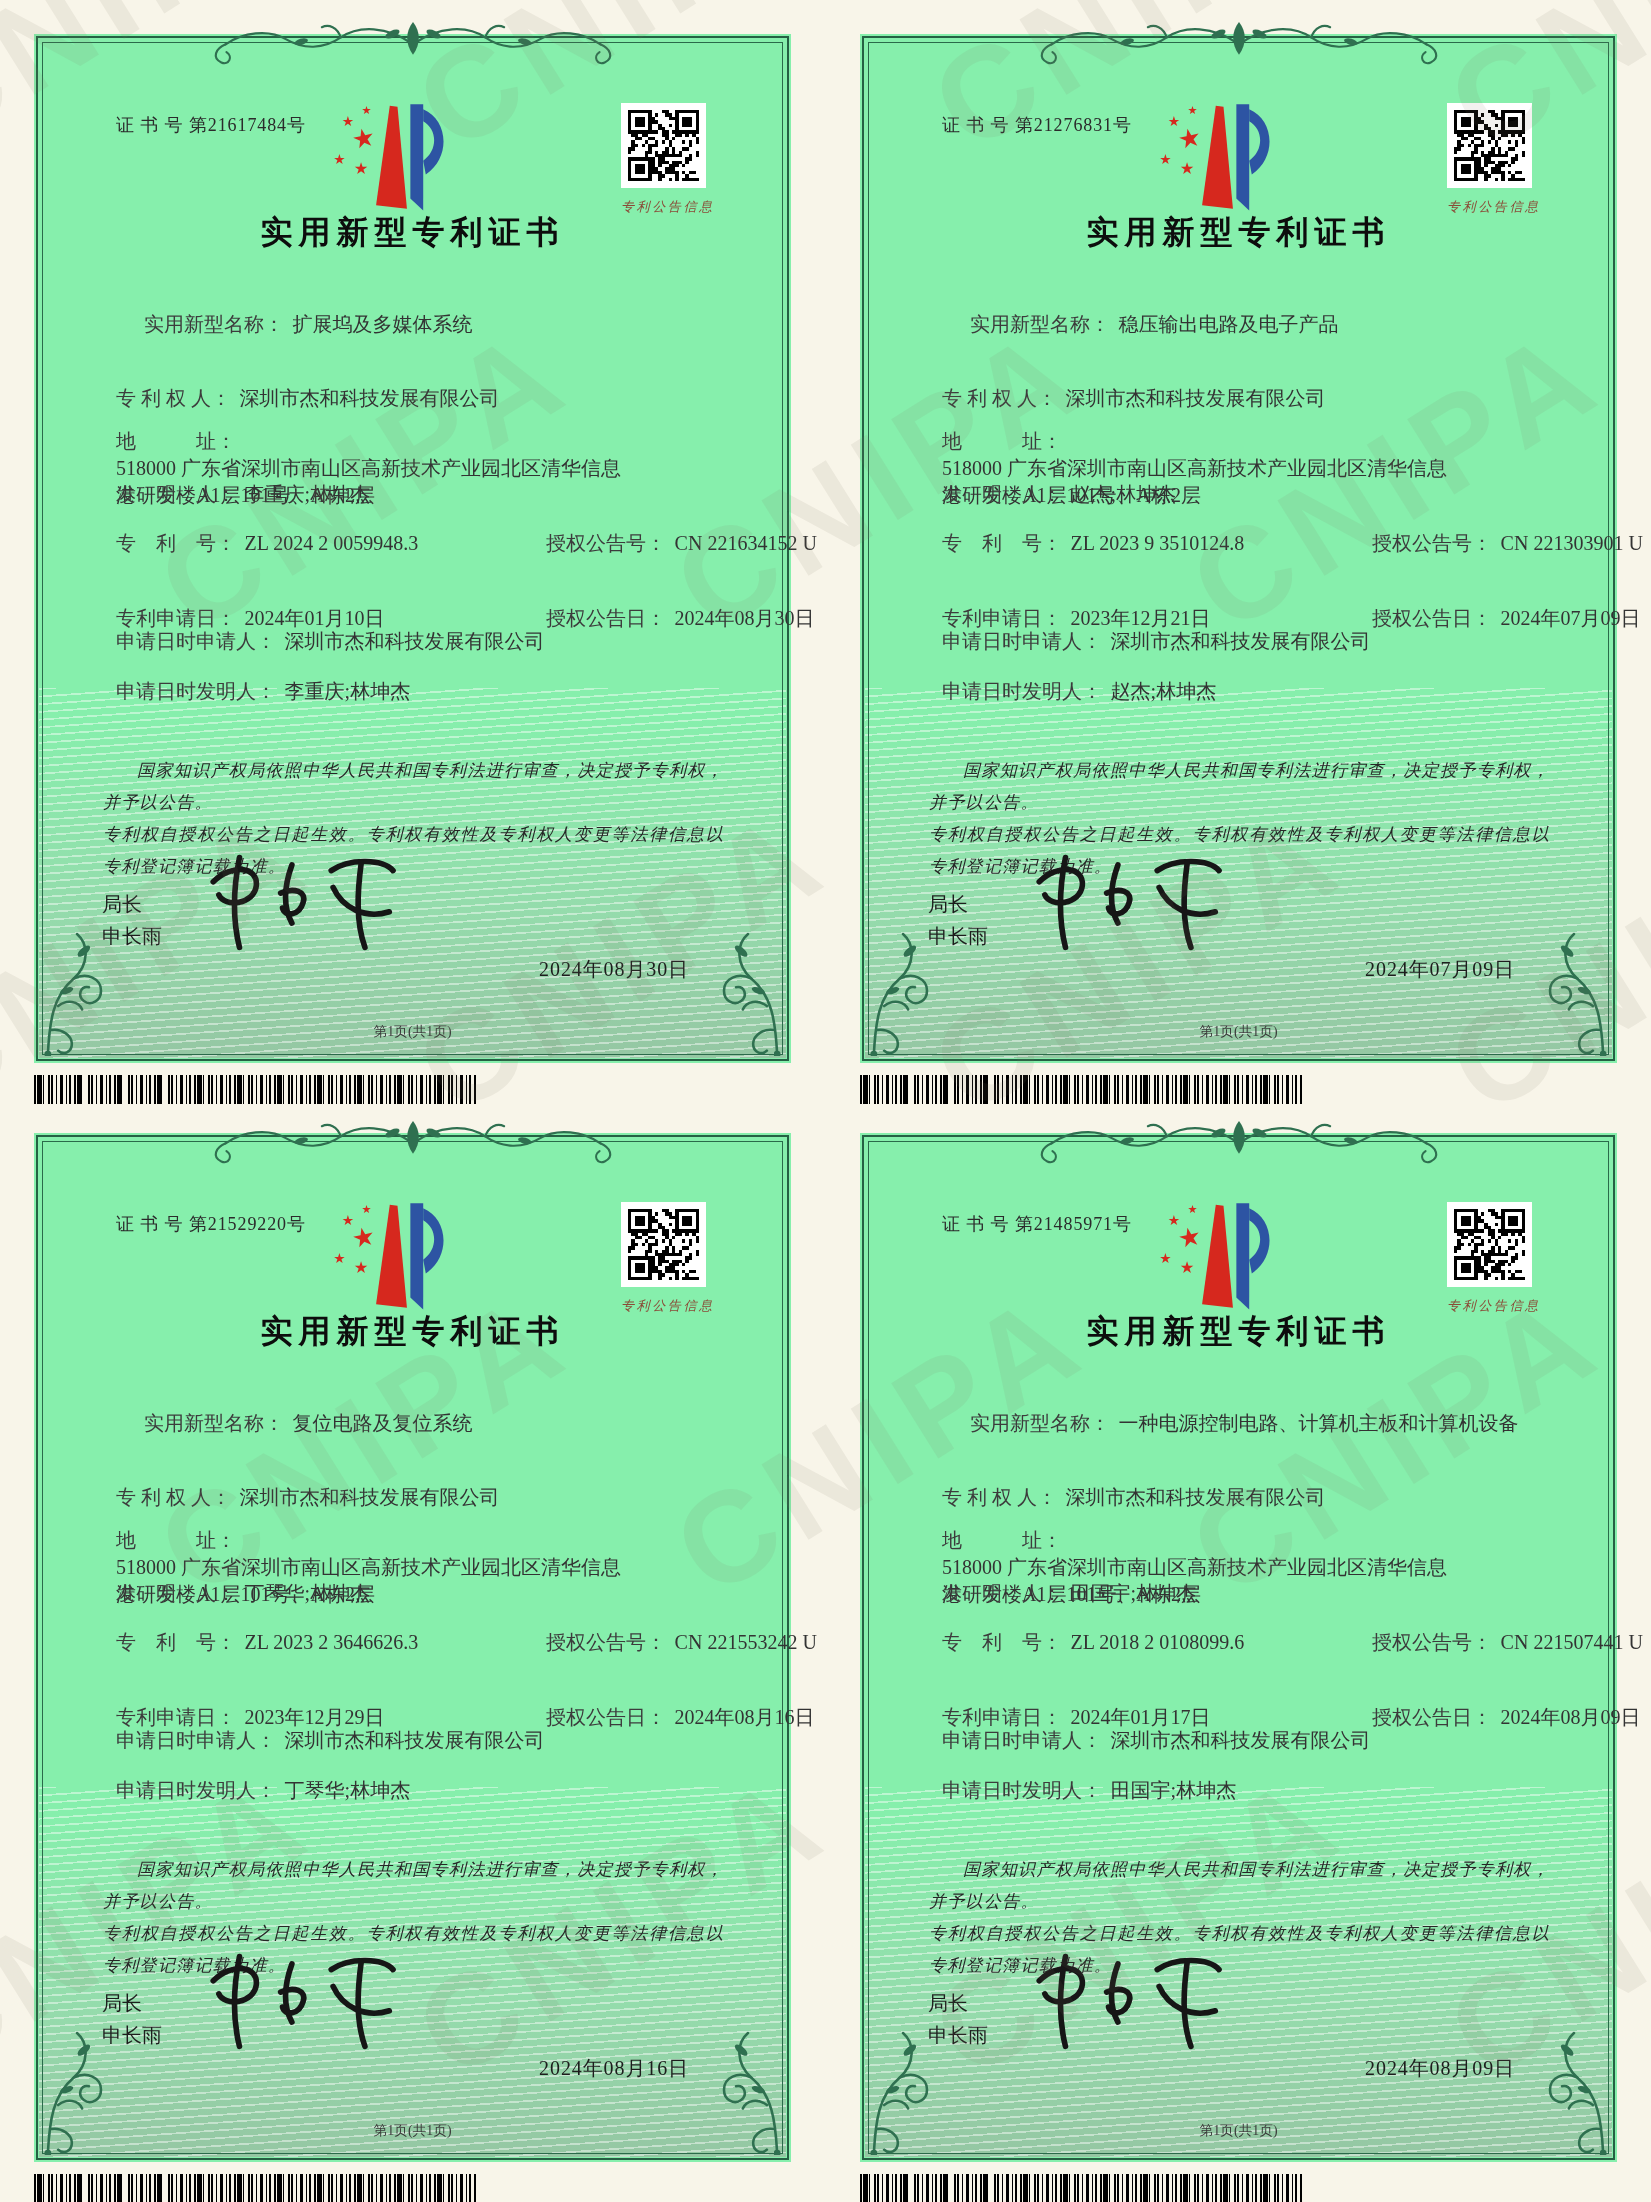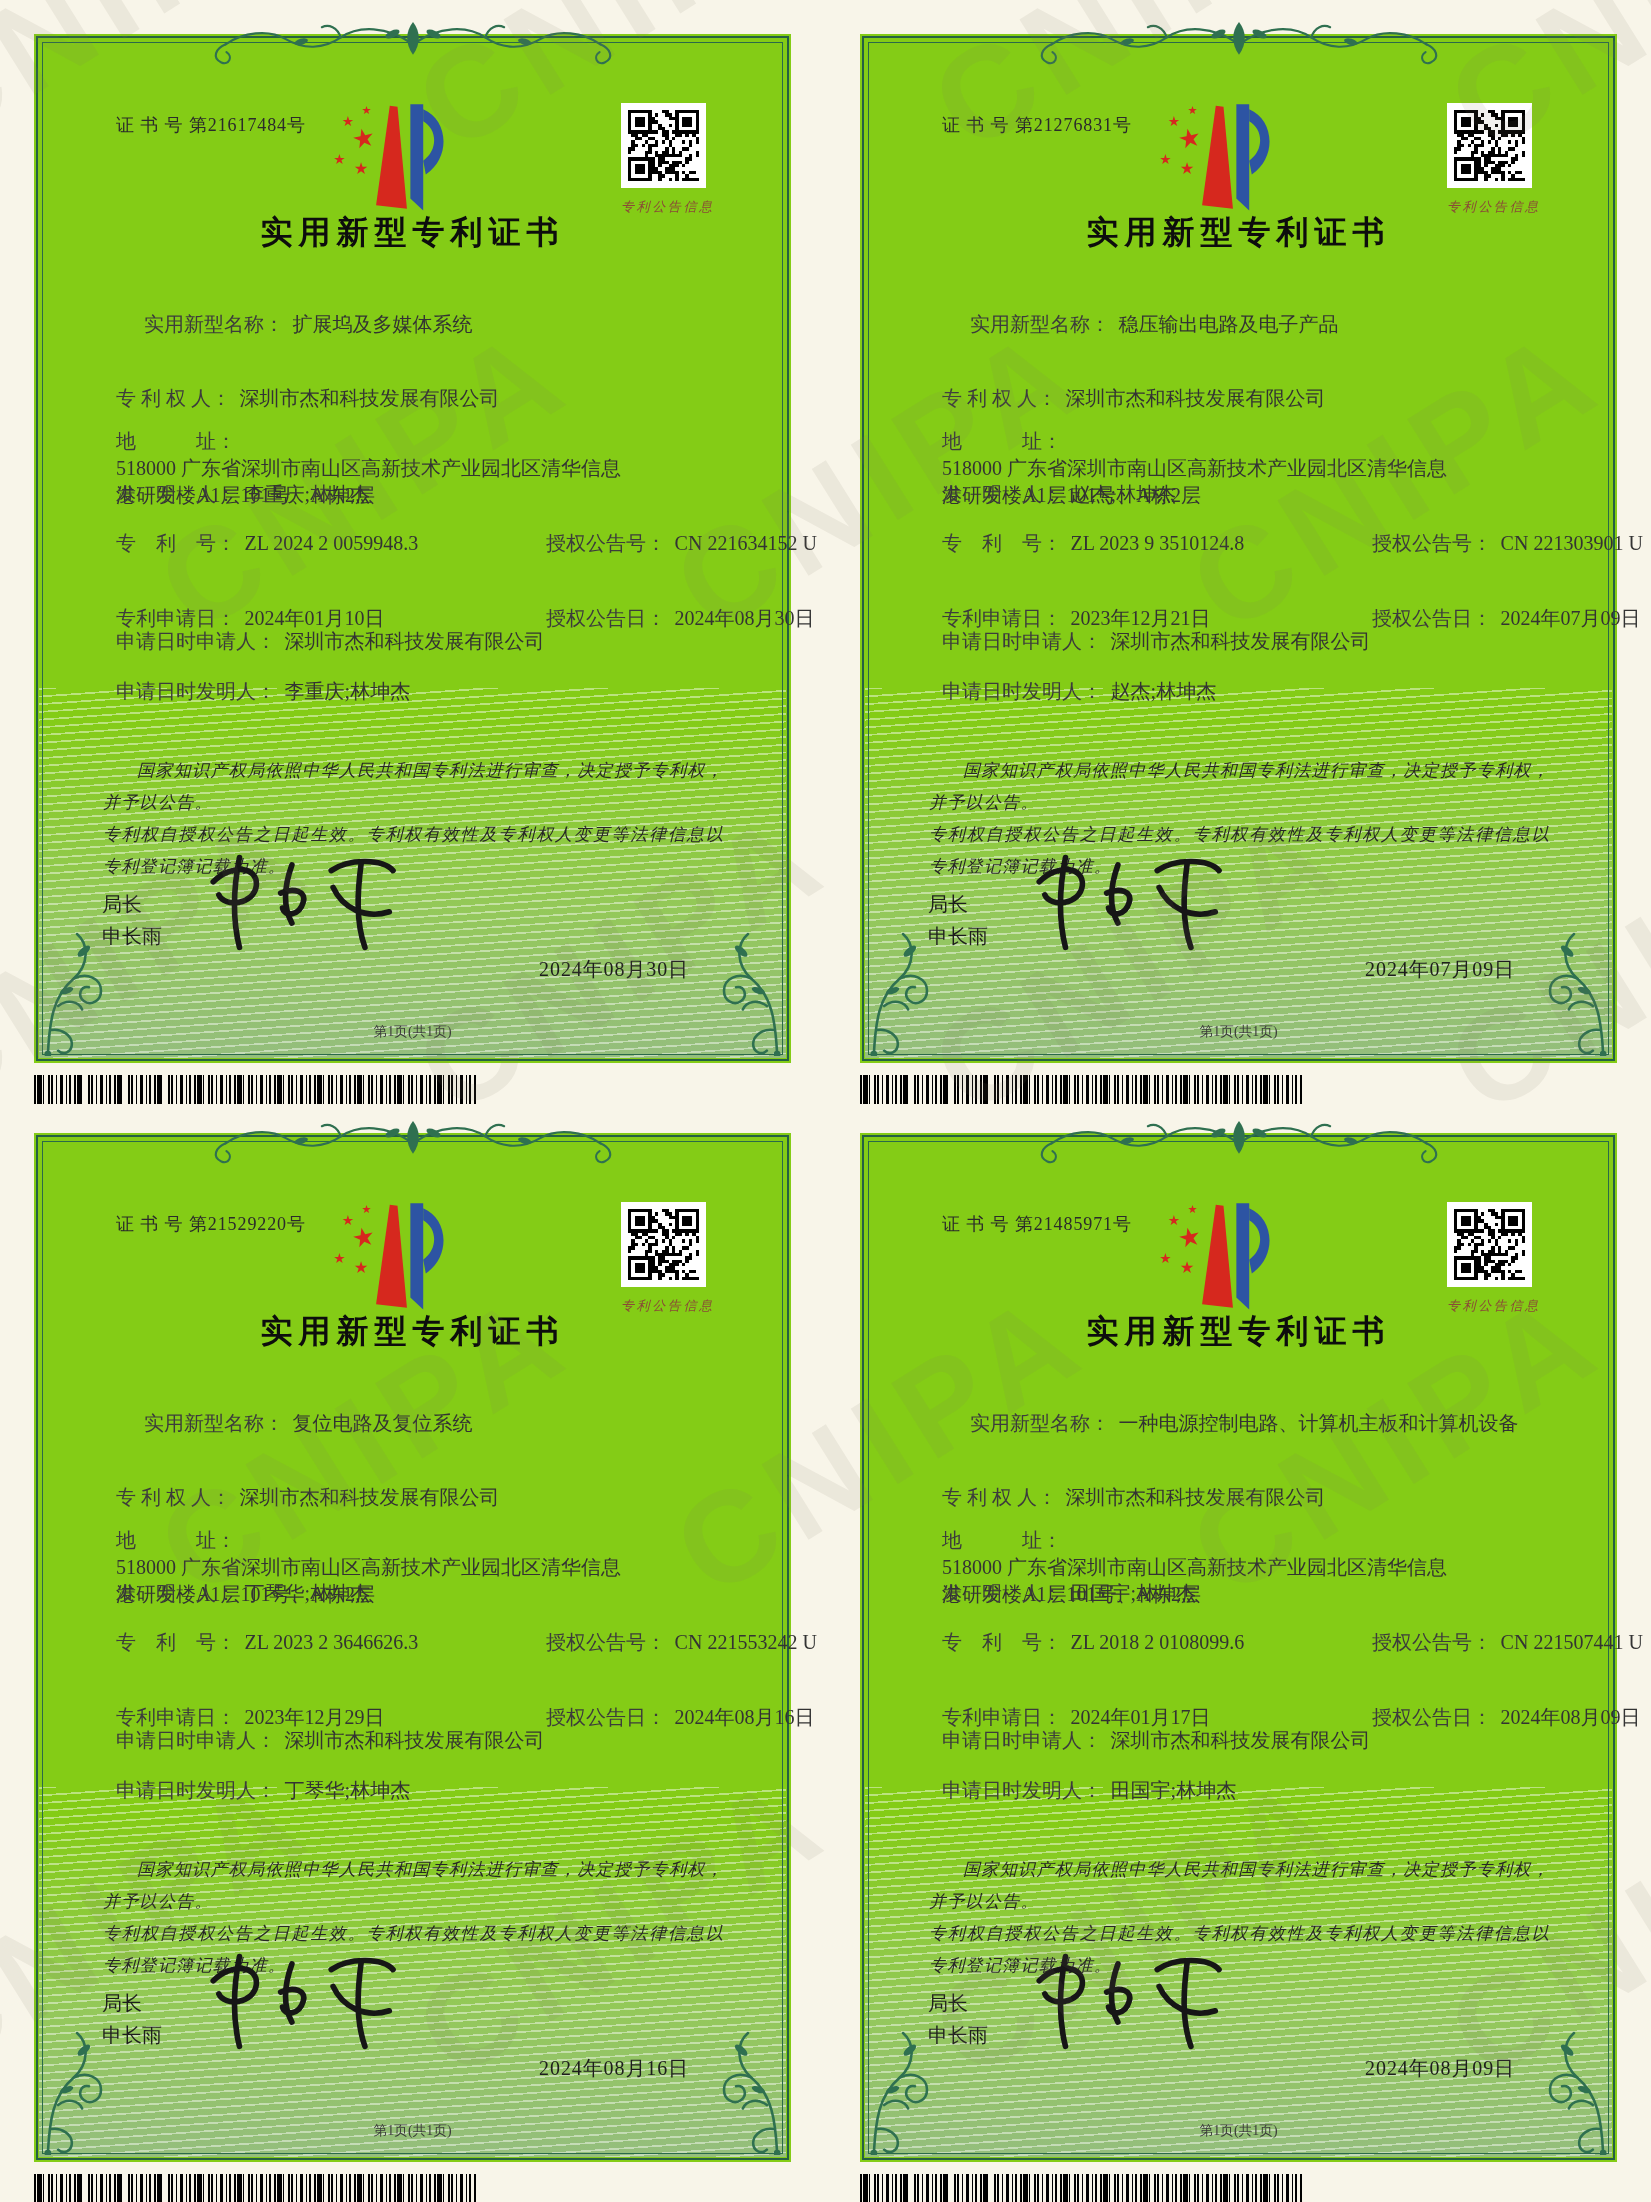--- a/index.html
+++ b/index.html
@@ -12,21 +12,21 @@
   #grid{
     display:grid;
     grid-template-columns:757px 757px;
     column-gap:69px;row-gap:29px;
     padding:34px;
     position:relative;z-index:1;
   }
   .cell{width:757px;}
   .cert{
     position:relative;width:757px;height:1029px;
-    background:#84cc16;
+    background:#86efac;
   }
   
   .frame{position:absolute;inset:1.7px;border:2.6px solid #256043;pointer-events:none;z-index:2;}
   .frame::after{content:"";position:absolute;inset:4.3px;border:0.9px solid #2a6a4a;}
   
   .band{
     position:absolute;left:5.2px;right:5.2px;bottom:5.2px;height:370px;z-index:1;
     background:
       repeating-linear-gradient(176deg, rgba(255,255,255,.45) 0 1.7px, rgba(255,255,255,0) 1.7px 7.7px),
       linear-gradient(to top, rgba(154,185,160,.75) 0%, rgba(167,196,172,.45) 40%, rgba(180,205,184,0) 92%);

